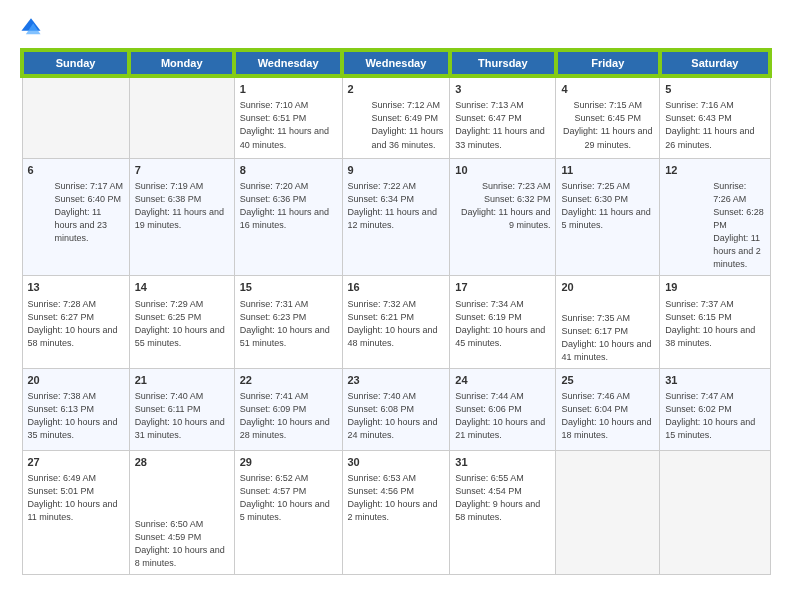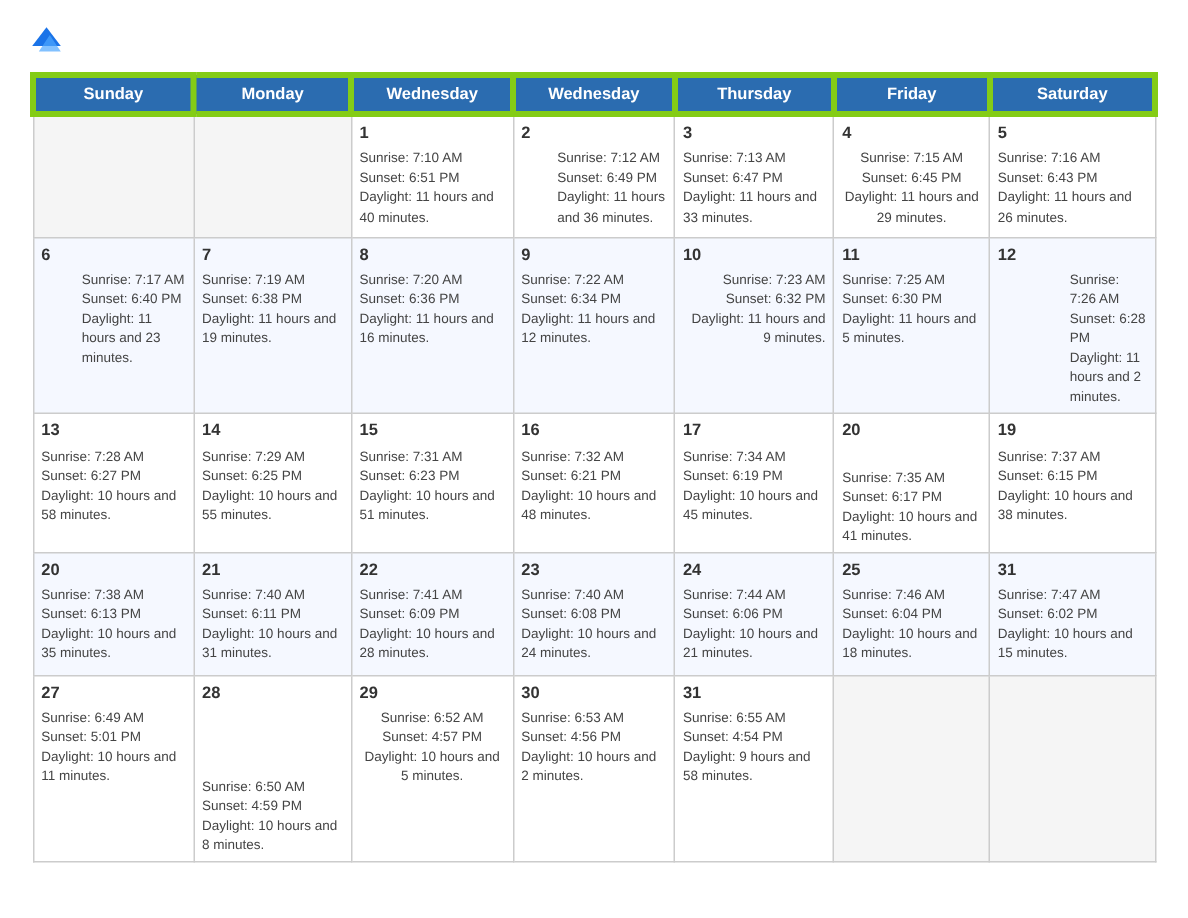--- a/index.html
+++ b/index.html
@@ -311,21 +311,21 @@
 Daylight: 10 hours and 11 minutes.</div>
           </td>
           <td>
             <span class="day-number">28</span>
             <div class="day-info" style="white-space: pre-line; margin-top: 48px;">Sunrise: 6:50 AM
 Sunset: 4:59 PM
 Daylight: 10 hours and 8 minutes.</div>
           </td>
           <td>
             <span class="day-number">29</span>
-            <div class="day-info" style="white-space: pre-line; text-align: center;">Sunrise: 6:52 AM
+            <div class="day-info" style="white-space: pre-line;">Sunrise: 6:52 AM
 Sunset: 4:57 PM
 Daylight: 10 hours and 5 minutes.</div>
           </td>
           <td>
             <span class="day-number">30</span>
             <div class="day-info" style="white-space: pre-line;">Sunrise: 6:53 AM
 Sunset: 4:56 PM
 Daylight: 10 hours and 2 minutes.</div>
           </td>
           <td>

